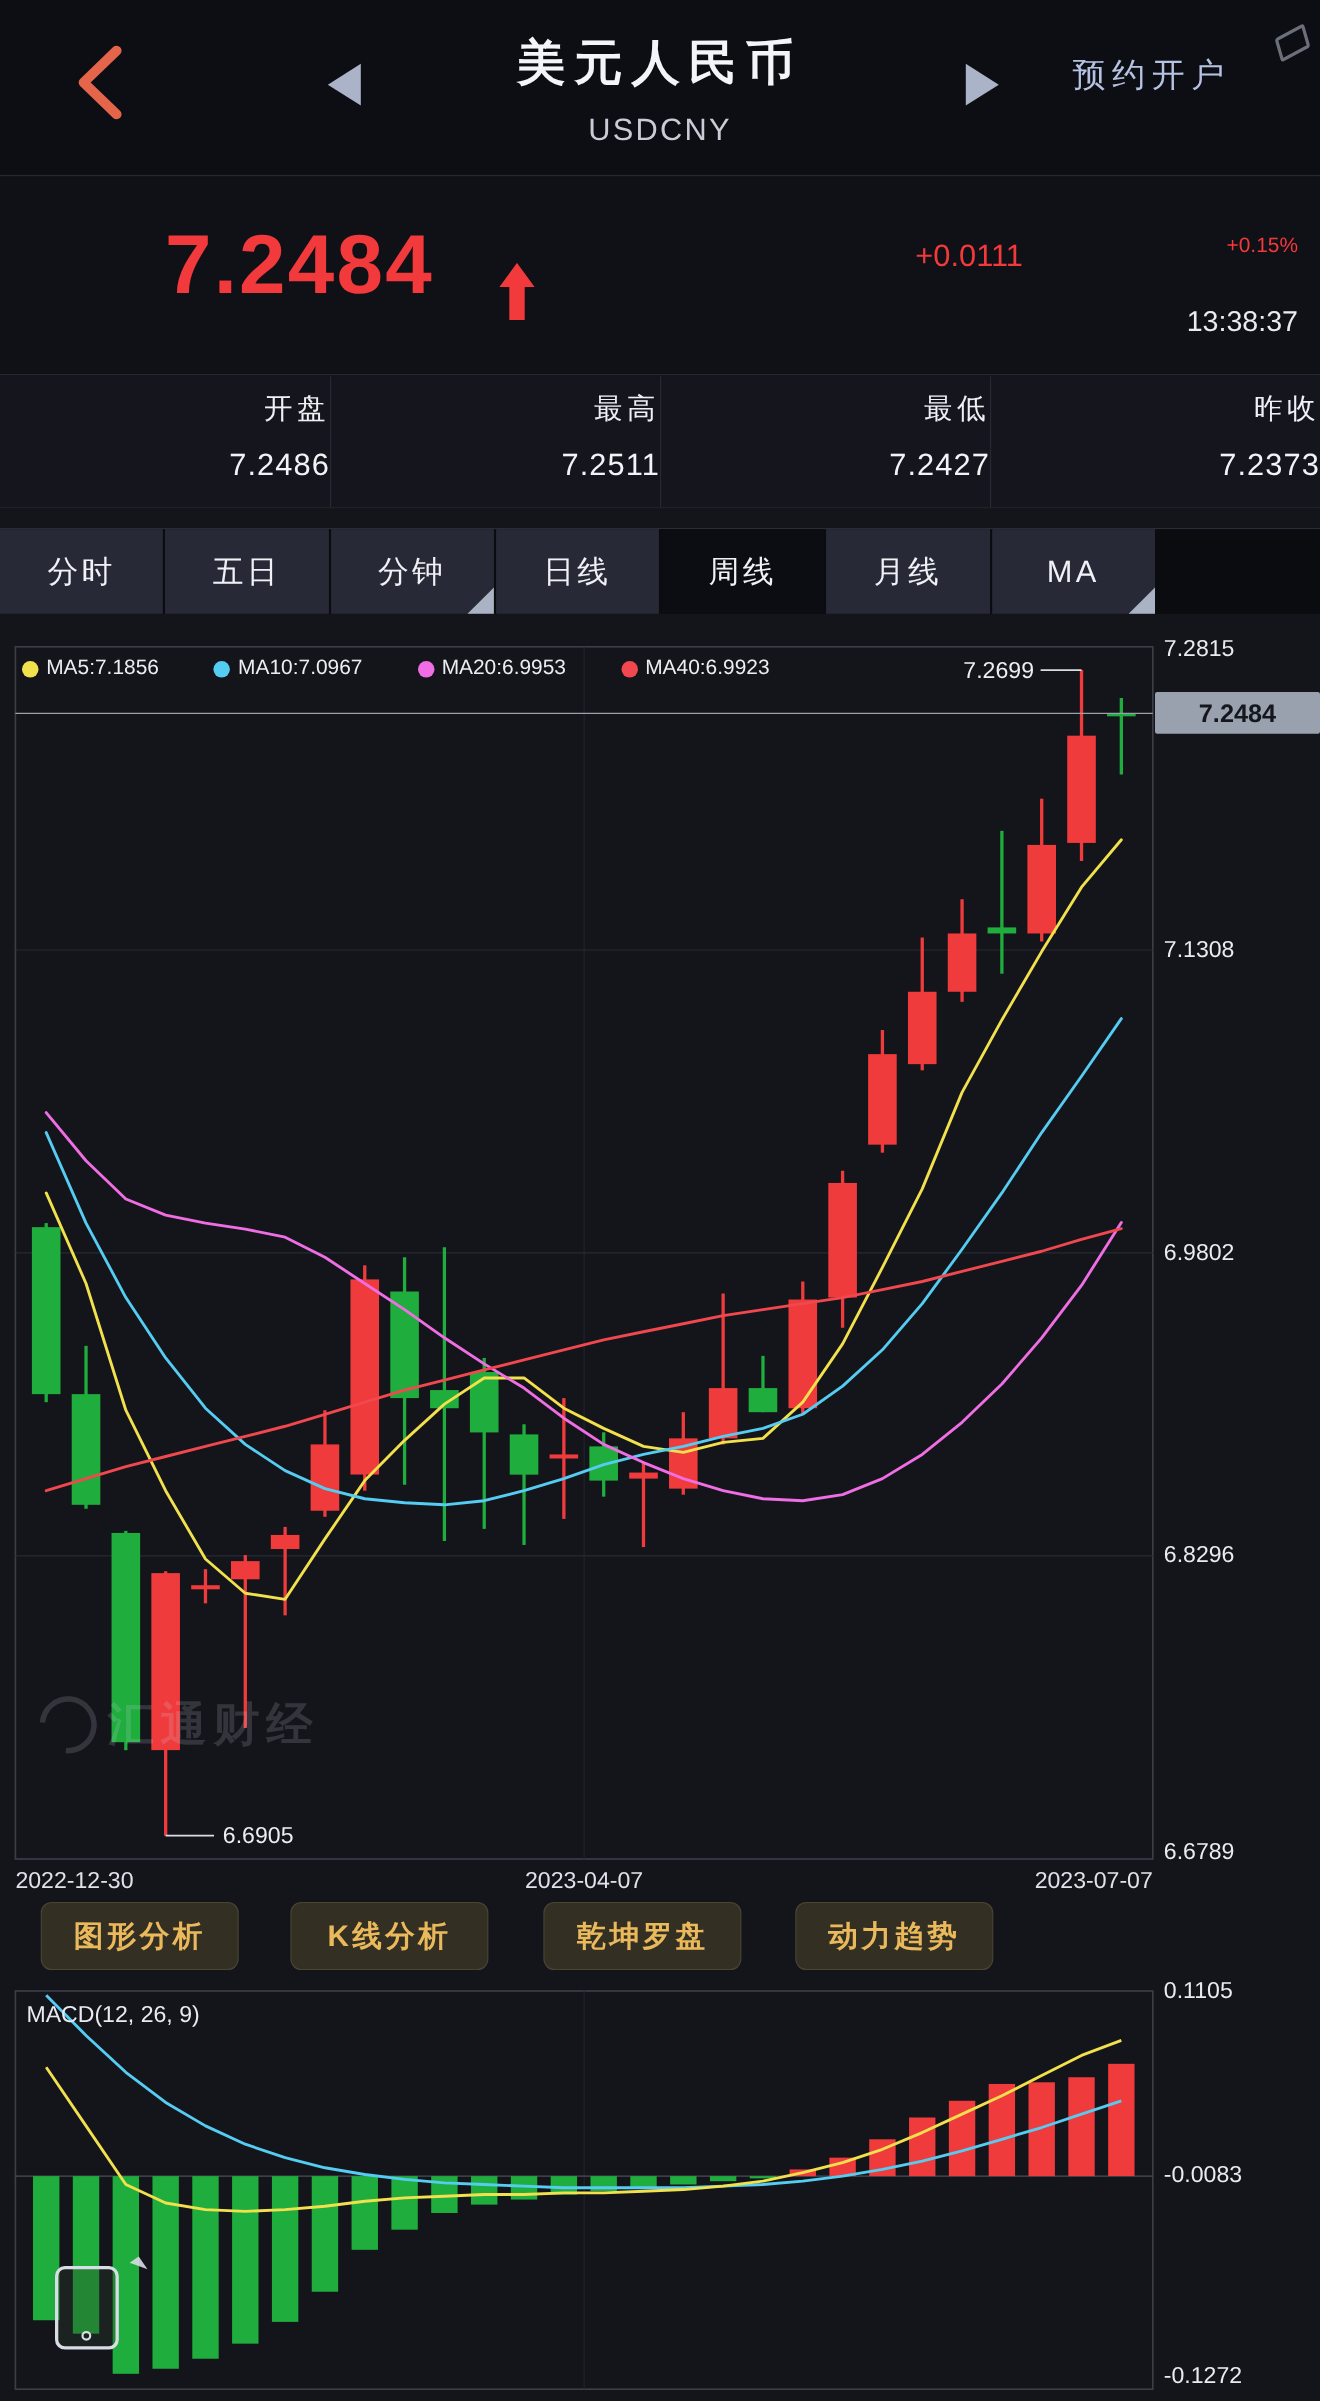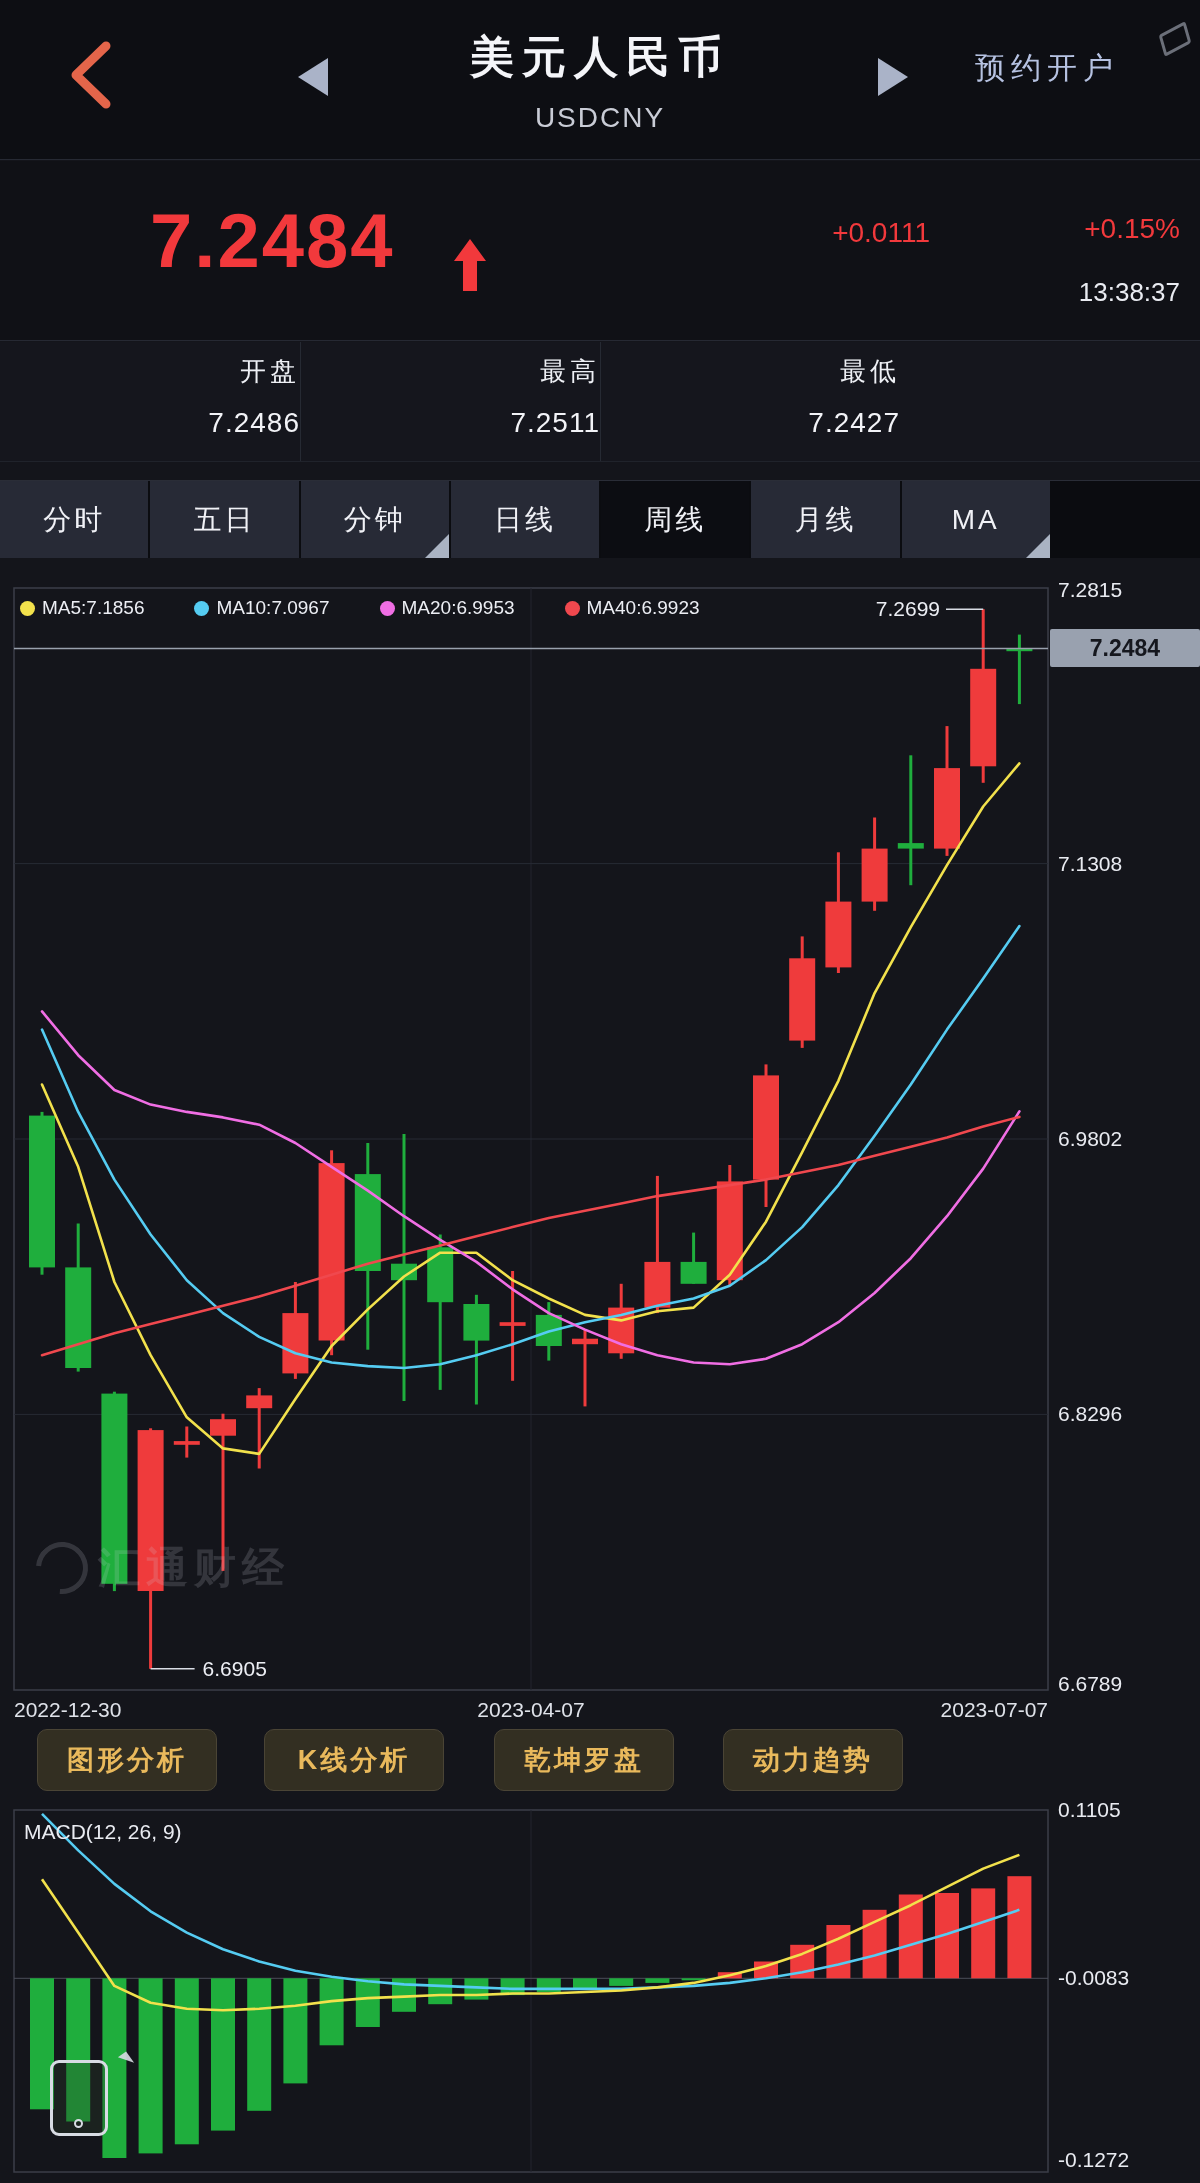--- a/index.html
+++ b/index.html
@@ -15,21 +15,21 @@
   .title { position:absolute; left:420px; top:28px; width:360px; text-align:center; font-size:44px; font-weight:700; color:#f4f5f9; letter-spacing:8px; }
   .symbol { position:absolute; left:420px; top:102px; width:360px; text-align:center; font-size:28px; color:#c9ccd6; letter-spacing:2px; }
   .open-account { position:absolute; left:975px; top:48px; width:225px; font-size:30px; color:#b6c2e2; letter-spacing:6px; cursor:pointer; }
   .corner-share { position:absolute; left:1160px; top:28px; width:30px; height:22px; border:3px solid #8b909c; transform:rotate(-28deg) skewX(-12deg); opacity:.75; border-radius:3px; }
 
   
   .quote { position:absolute; left:0; top:161px; width:1200px; height:180px; background:#101116; border-bottom:1px solid #262933; }
   .price { position:absolute; left:150px; top:36px; font-size:76px; font-weight:700; color:#f2393c; letter-spacing:2px; }
   .price-arrow { position:absolute; left:452px; top:78px; }
   .change { position:absolute; left:700px; top:56px; width:230px; text-align:right; font-size:28px; color:#f2393c; }
-  .change-pct { position:absolute; left:1040px; top:52px; width:140px; text-align:right; font-size:28px; color:#f2393c; }
+  .change-pct { position:absolute; left:1040px; top:52px; width:140px; text-align:right; font-size:19px; color:#f2393c; }
   .time { position:absolute; left:1000px; top:116px; width:180px; text-align:right; font-size:26px; color:#e9ebf1; }
 
   
   .stats { position:absolute; left:0; top:342px; width:1200px; height:120px; display:grid; grid-template-columns:repeat(4,1fr); background:#15161d; border-bottom:1px solid #20232b; }
   .stat { text-align:right; padding-top:12px; }
   .stat + .stat { border-left:1px solid #262a33; }
   .stat .lab { font-size:26px; color:#eef0f5; letter-spacing:4px; }
   .stat .val { font-size:28px; color:#f2f3f7; margin-top:18px; letter-spacing:1px; }
 
   
@@ -98,20 +98,24 @@
       <div class="lab">开盘</div>
       <div class="val">7.2486</div>
     </div>
     <div class="stat">
       <div class="lab">最高</div>
       <div class="val">7.2511</div>
     </div>
     <div class="stat">
       <div class="lab">最低</div>
       <div class="val">7.2427</div>
+    </div>
+    <div class="stat">
+      <div class="lab">昨收</div>
+      <div class="val">7.2373</div>
     </div>
   </div>
 
   <div class="tabs">
     <div class="tab">
         <span>分时</span>
       </div>
     <div class="tab">
         <span>五日</span>
       </div>

